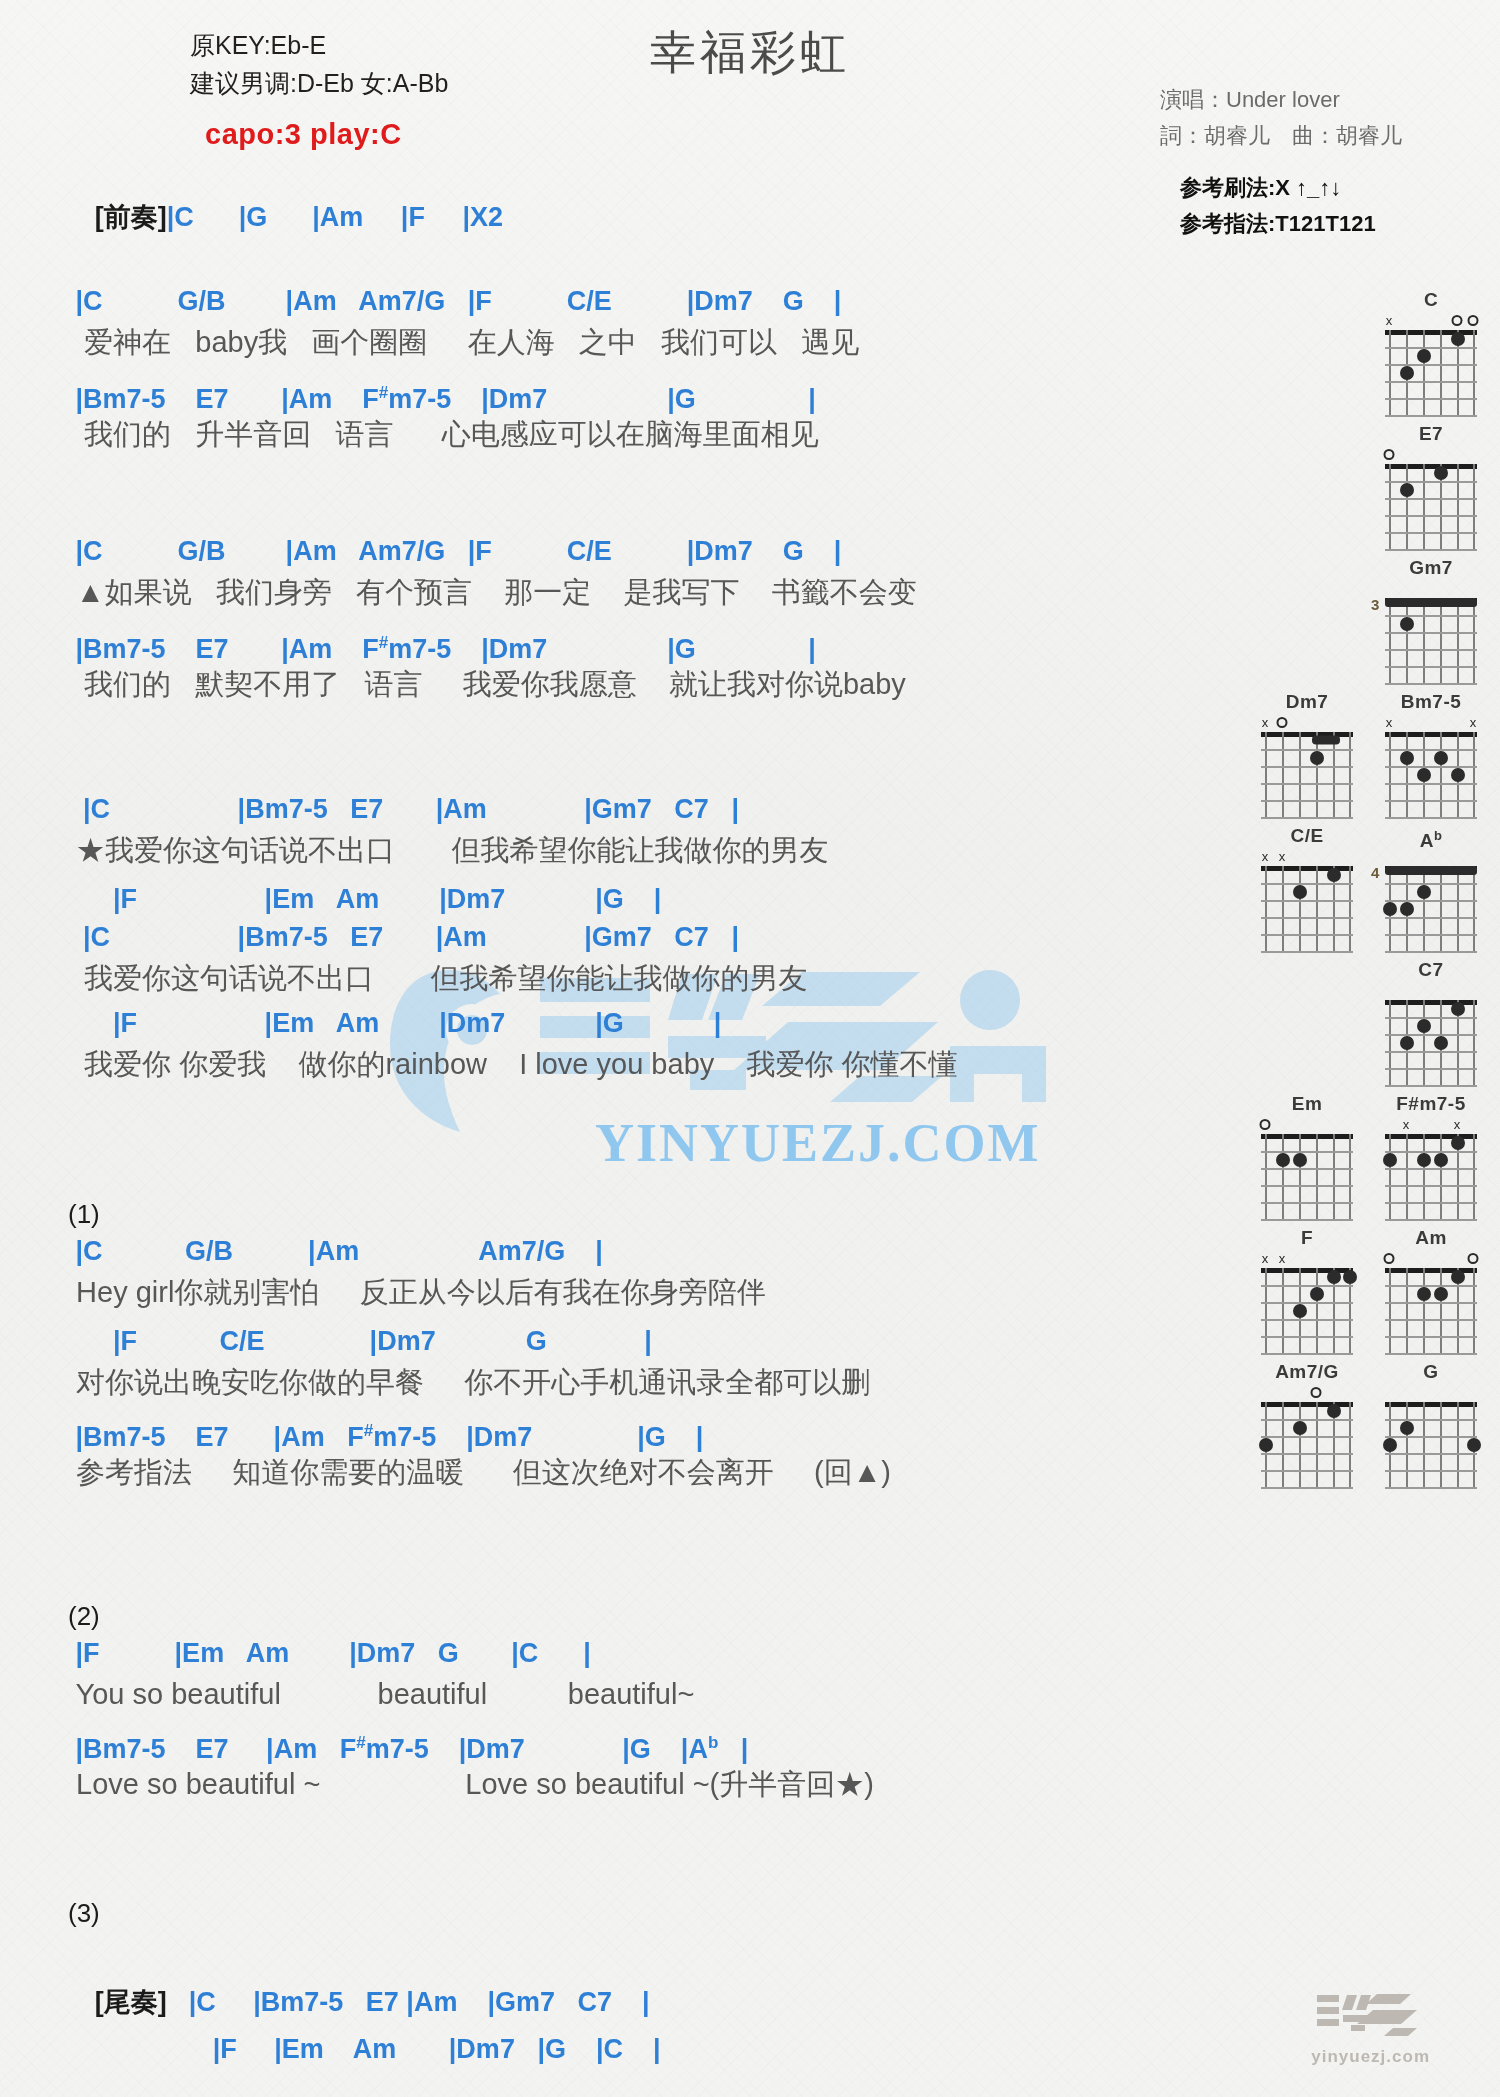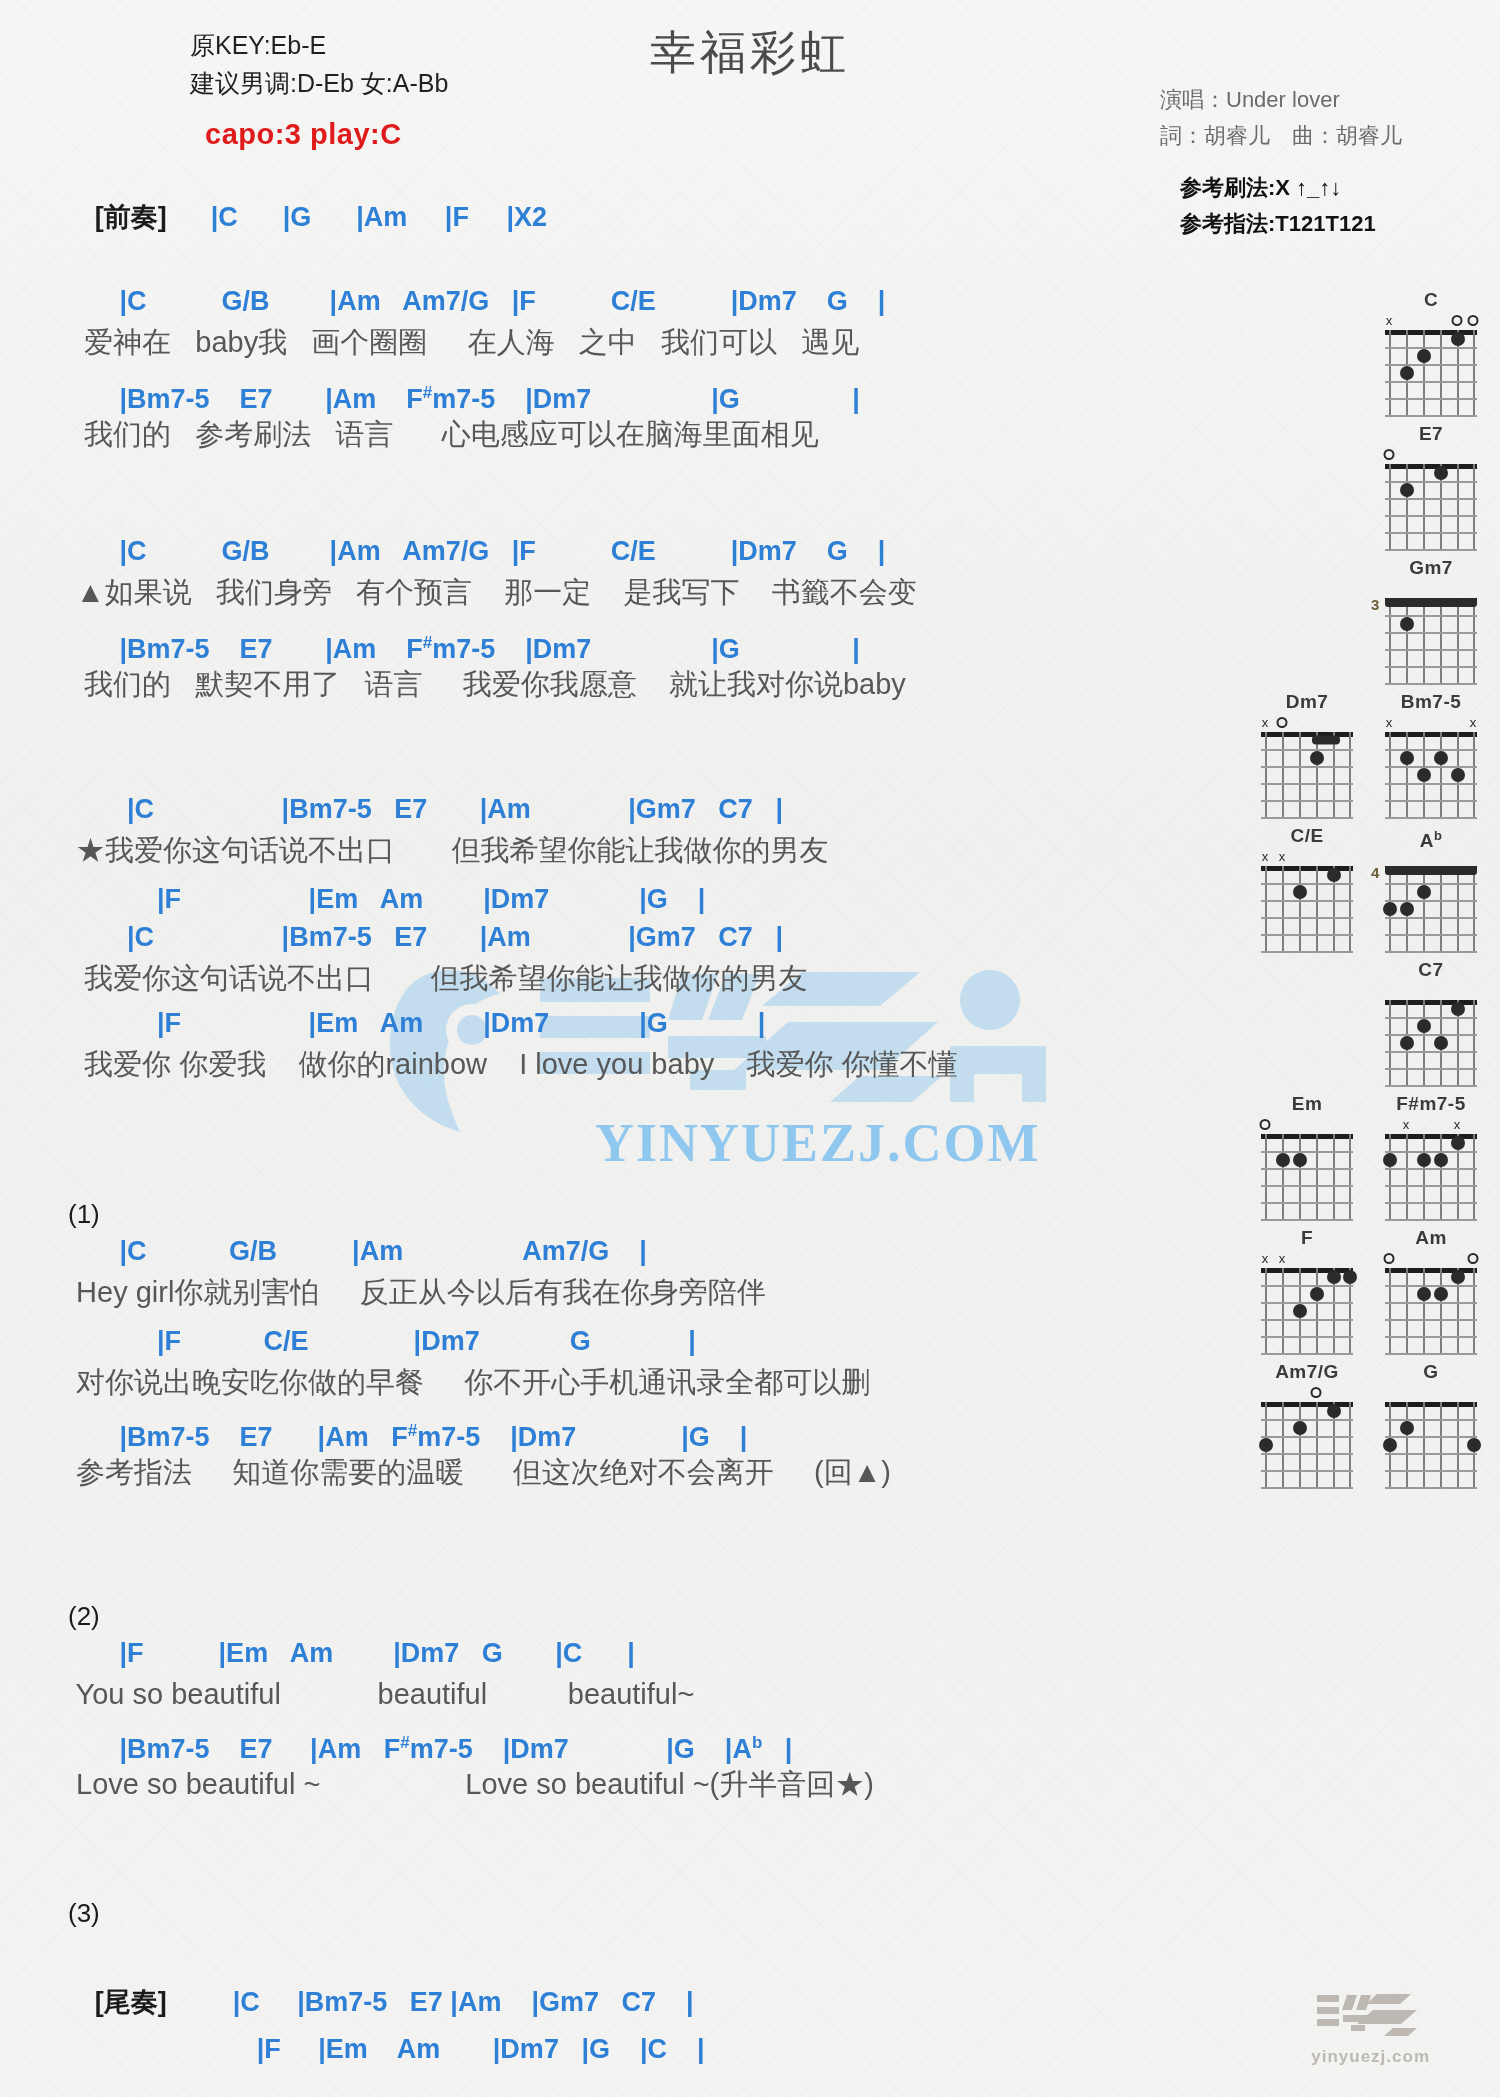--- a/index.html
+++ b/index.html
@@ -25,21 +25,21 @@
   
   .hdr-left{ position:absolute; left:190px; top:26px; color:#231f20; font-size:25px; line-height:38px; }
   .hdr-capo{ position:absolute; left:205px; top:118px; color:#e01b1b; font-size:29px; font-weight:600; letter-spacing:.5px;}
   .title{ position:absolute; left:0; right:0; top:22px; text-align:center; font-size:46px; color:#4b4b4b; letter-spacing:4px; }
   .hdr-right{ position:absolute; right:60px; top:82px; text-align:left; color:#6b6b6b; font-size:22px; line-height:36px; width:280px;}
   .hdr-right2{ position:absolute; right:60px; top:170px; text-align:left; color:#111; font-size:22px; line-height:36px; width:260px; font-weight:600;}
 
   
   .body{ position:absolute; left:0; top:0; width:1180px; }
   .row{ position:relative; }
-  .chordline{ color:#2e7fd6; font-size:27px; font-weight:600; letter-spacing:0px; white-space:pre; height:38px; line-height:38px;margin-left:44px; }
+  .chordline{ color:#2e7fd6; font-size:27px; font-weight:600; letter-spacing:0px; white-space:pre; height:38px; line-height:38px; }
   .lyricline{ color:#575757; font-size:29px; white-space:pre; height:44px; line-height:44px; }
   .secline{ color:#1b1b1b; font-size:27px; white-space:pre; height:44px; line-height:44px; font-weight:600;}
   .marker{ color:#1b1b1b; font-size:26px; height:36px; line-height:36px; white-space:pre;}
   .sup{ font-size:17px; vertical-align:super; }
 
   
   .diagrams{ position:absolute; right:14px; top:288px; width:260px; z-index:3;}
   .dg-row{ display:flex; justify-content:flex-end; gap:14px; }
   .dg{ width:110px; margin-bottom:6px; }
   .dg-name{ text-align:center; font-size:19px; font-weight:700; color:#3b3b3b; height:24px; line-height:24px; letter-spacing:.5px;}
@@ -110,21 +110,21 @@
   <div class="body">
 
     <div class="row" style="position:absolute; left:68px; top:177px; white-space:pre;">
       <span class="secline">[前奏]</span><span class="chordline" style="color:#2e7fd6">|C      |G      |Am     |F     |X2</span>
     </div>
 
     <div style="position:absolute; left:68px; top:282px;">
       <div class="chordline"> |C          G/B        |Am   Am7/G   |F          C/E          |Dm7    G    |</div>
       <div class="lyricline">  爱神在   baby我   画个圈圈     在人海   之中   我们可以   遇见</div>
       <div class="chordline" style="margin-top:10px"> |Bm7-5    E7       |Am    F<span class="sup">#</span>m7-5    |Dm7                |G               |</div>
-      <div class="lyricline">  我们的   参考刷法   语言      心电感应可以在脑海里面相见</div>
+      <div class="lyricline">  我们的   升半音回   语言      心电感应可以在脑海里面相见</div>
     </div>
 
     <div style="position:absolute; left:68px; top:532px;">
       <div class="chordline"> |C          G/B        |Am   Am7/G   |F          C/E          |Dm7    G    |</div>
       <div class="lyricline"> ▲如果说   我们身旁   有个预言    那一定    是我写下    书籤不会变</div>
       <div class="chordline" style="margin-top:10px"> |Bm7-5    E7       |Am    F<span class="sup">#</span>m7-5    |Dm7                |G               |</div>
       <div class="lyricline">  我们的   默契不用了   语言     我爱你我愿意    就让我对你说baby</div>
     </div>
 
     <div style="position:absolute; left:68px; top:790px;">

